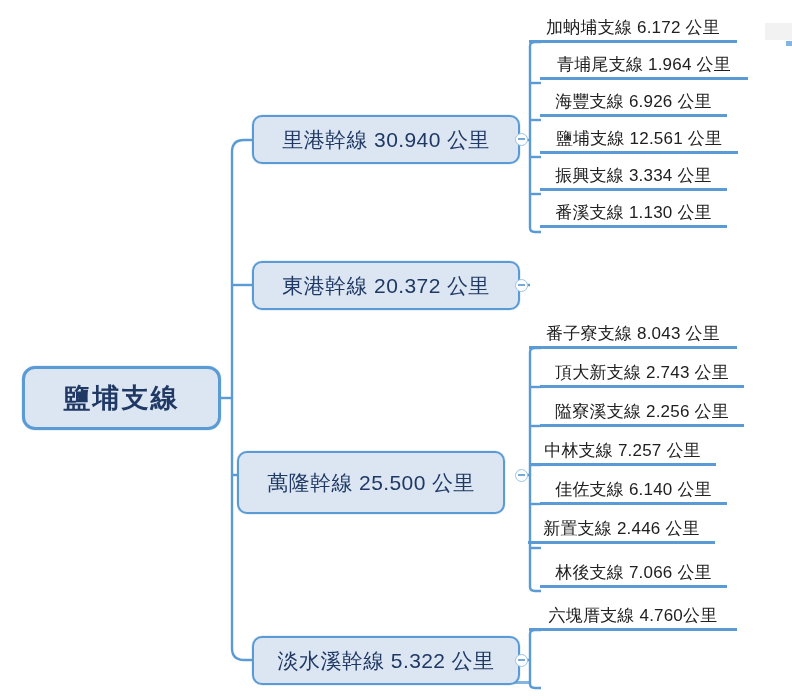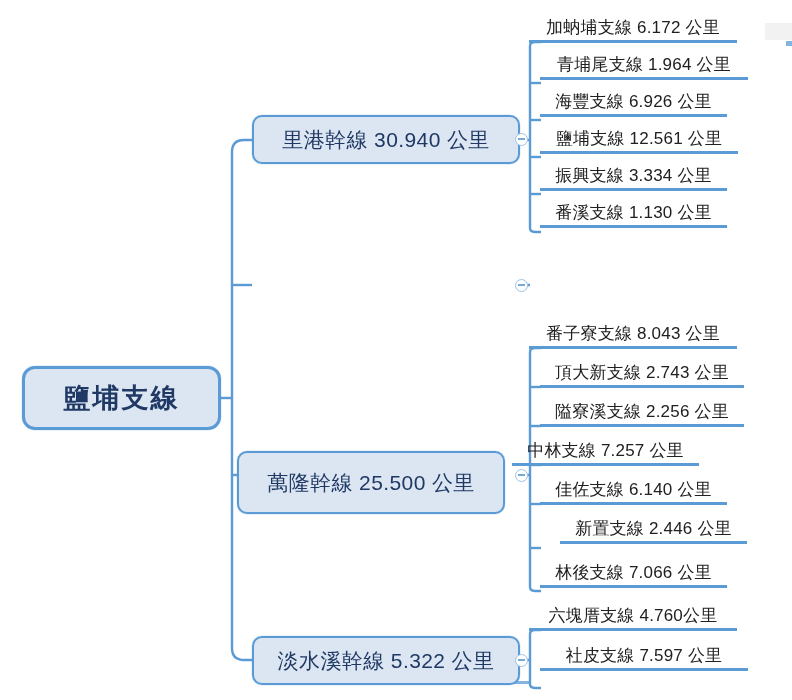--- a/index.html
+++ b/index.html
@@ -155,20 +155,23 @@
 
   <div class="node-box node-root" style="left:22px; top:366px; width:199px; height:64px;">
     <span>鹽埔支線</span>
   </div>
 
   <div class="node-box node-trunk" style="left:252px; top:115px; width:268px; height:49px;">
     <span>里港幹線 30.940 公里</span>
   </div>
   <div class="collapse-btn" style="left:515px; top:133px;"></div>
 
+  <div class="node-box node-trunk" style="left:252px; top:261px; width:268px; height:49px;">
+    <span>東港幹線 20.372 公里</span>
+  </div>
   <div class="collapse-btn" style="left:515px; top:279px;"></div>
 
   <div class="node-box node-trunk" style="left:237px; top:451px; width:268px; height:63px;">
     <span>萬隆幹線 25.500 公里</span>
   </div>
   <div class="collapse-btn" style="left:515px; top:469px;"></div>
 
   <div class="node-box node-trunk" style="left:252px; top:636px; width:268px; height:49px;">
     <span>淡水溪幹線 5.322 公里</span>
   </div>
@@ -196,33 +199,30 @@
 
   <div class="leaf" style="left:529px; top:318px; width:208px; height:31px;">
     <span>番子寮支線 8.043 公里</span>
   </div>
   <div class="leaf" style="left:540px; top:357px; width:204px; height:31px;">
     <span>頂大新支線 2.743 公里</span>
   </div>
   <div class="leaf" style="left:540px; top:396px; width:204px; height:31px;">
     <span>隘寮溪支線 2.256 公里</span>
   </div>
-  <div class="leaf" style="left:512px; top:435px; width:187px; height:31px;">
+  <div class="leaf" style="left:529px; top:435px; width:187px; height:31px;">
     <span>中林支線 7.257 公里</span>
   </div>
   <div class="leaf" style="left:540px; top:474px; width:187px; height:31px;">
     <span>佳佐支線 6.140 公里</span>
   </div>
-  <div class="leaf" style="left:560px; top:513px; width:187px; height:31px;">
+  <div class="leaf" style="left:528px; top:513px; width:187px; height:31px;">
     <span>新置支線 2.446 公里</span>
   </div>
   <div class="leaf" style="left:540px; top:557px; width:187px; height:31px;">
     <span>林後支線 7.066 公里</span>
   </div>
 
   <div class="leaf" style="left:529px; top:600px; width:208px; height:31px;">
     <span>六塊厝支線 4.760公里</span>
   </div>
-  <div class="leaf" style="left:540px; top:640px; width:208px; height:31px;">
-    <span>社皮支線 7.597 公里</span>
-  </div>
 
 </div>
 
 </body></html>

